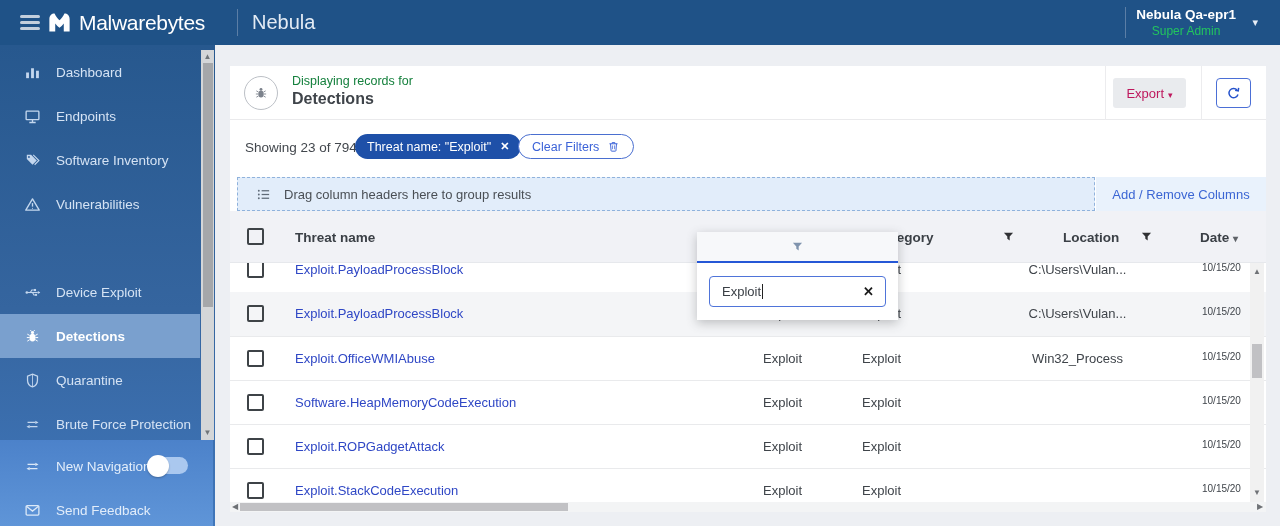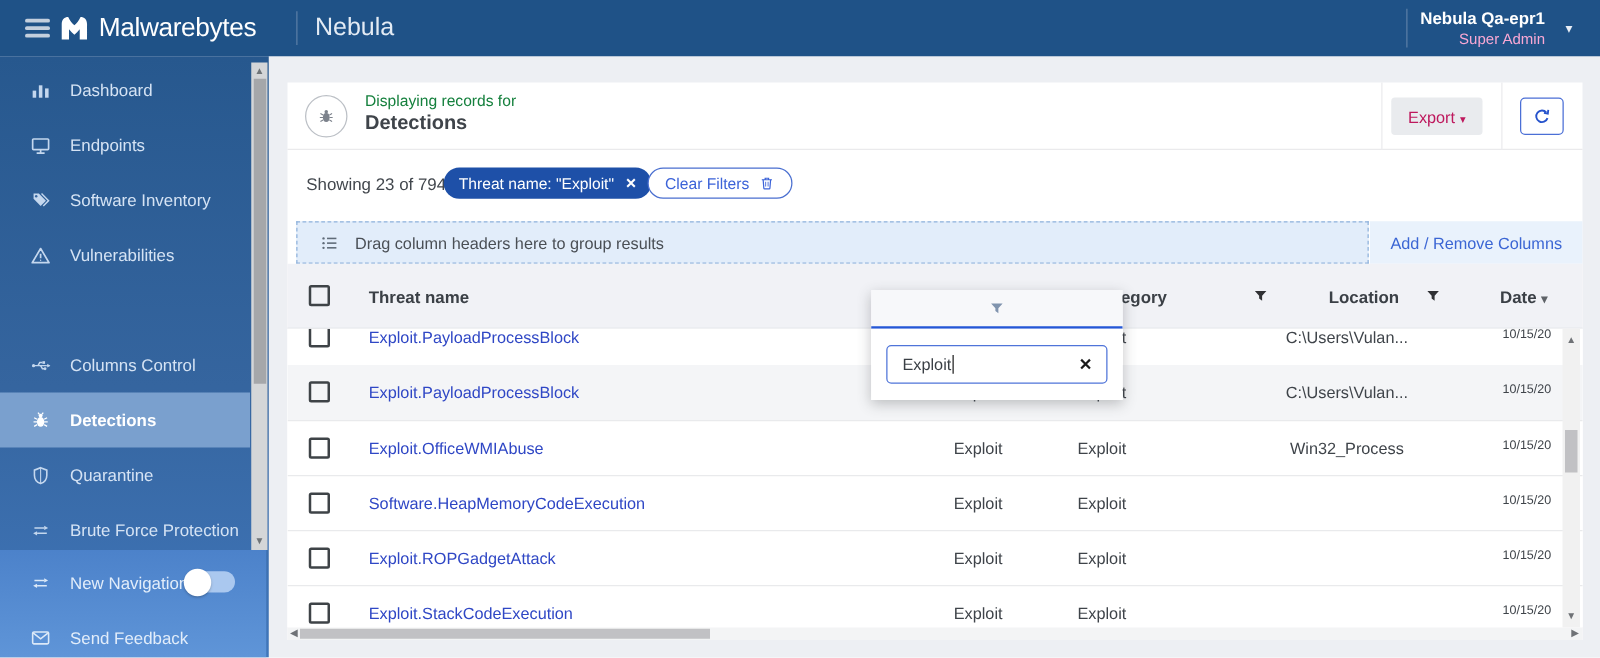--- a/index.html
+++ b/index.html
@@ -9,23 +9,23 @@
   
   .topbar{position:absolute;left:0;top:0;width:1280px;height:45px;background:#1f5287;color:#fff;z-index:30}
   .hamburger{position:absolute;left:20px;top:15px;width:20px;height:15px;cursor:pointer}
   .hamburger i{display:block;height:2.6px;background:#c3cfdd;border-radius:2px;margin-bottom:3.6px}
   .brand{position:absolute;left:46px;top:9px;display:flex;align-items:center}
   .brand .mlogo{width:27px;height:27px;margin-right:6px}
   .brand .bname{font-size:21px;letter-spacing:-0.3px;color:#fff}
   .brand .bname b{font-weight:400}
   .tb-div{position:absolute;top:9px;width:1px;height:27px;background:#5b7ea6}
   .product{position:absolute;left:252px;top:11px;font-size:20px;font-weight:300;color:#e3ebf4}
-  .account{position:absolute;right:44px;top:7px;text-align:right;line-height:1.25}
+  .account{position:absolute;right:44px;top:7px;text-align:center;line-height:1.25}
   .account .nm{font-size:13.5px;font-weight:700;color:#fff}
-  .account .rl{font-size:12px;color:#f9a8d4}
+  .account .rl{font-size:12px;color:#22c55e}
   .acct-caret{position:absolute;right:22px;top:16px;color:#e8eef6;font-size:11px}
 
   
   .sidebar{position:absolute;left:0;top:45px;width:215px;height:481px;background:linear-gradient(180deg,#27588e 0%,#35659f 55%,#4076ba 100%);z-index:20;overflow:hidden}
   .side-item{position:absolute;left:0;width:200px;height:44px;display:flex;align-items:center;color:#d5e3f4;font-size:13.5px;cursor:pointer}
   .side-item svg{position:absolute;left:24px;width:17px;height:17px;color:#c4d7ee}
   .side-item span{margin-left:56px}
   .side-item.active{background:#7aa0ce;color:#fff;font-weight:700}
   .side-item.active svg{color:#fff}
   .side-scroll{position:absolute;left:201px;top:5px;width:13px;height:390px;background:#d4d6d8}
@@ -163,21 +163,21 @@
           <path d="M5.5 12 H19"></path>
           <path d="M9 12 L11 8.5 H14"></path>
           <path d="M12 12 L14 15.5 H16"></path>
         </g>
         <circle cx="4" cy="12" r="1.8" fill="currentColor"></circle>
         <rect x="14" y="7" width="3" height="3" fill="currentColor"></rect>
         <circle cx="17" cy="15.5" r="1.6" fill="currentColor"></circle>
         <path d="M19 12 L22 12" stroke="currentColor" stroke-width="1.6"></path>
         <path d="M19.5 9.8 L23 12 L19.5 14.2 Z" fill="currentColor"></path>
       </svg>
-    <span>Columns Control</span>
+    <span>Device Exploit</span>
   </div>
   <div class="side-item active" style="top:269px">
     <svg viewBox="0 0 24 24">
         <ellipse cx="12" cy="13.5" rx="4.2" ry="5.5" fill="currentColor"></ellipse>
         <circle cx="12" cy="6.3" r="2.2" fill="currentColor"></circle>
         <g stroke="currentColor" stroke-width="1.4" fill="none">
           <path d="M8 10.5 L4.7 8.7 M8 13.5 L4 13.5 M8 16.5 L4.7 18.5 M16 10.5 L19.3 8.7 M16 13.5 L20 13.5 M16 16.5 L19.3 18.5 M10.5 4.8 L9 3 M13.5 4.8 L15 3"></path>
         </g>
       </svg>
     <span>Detections</span>

